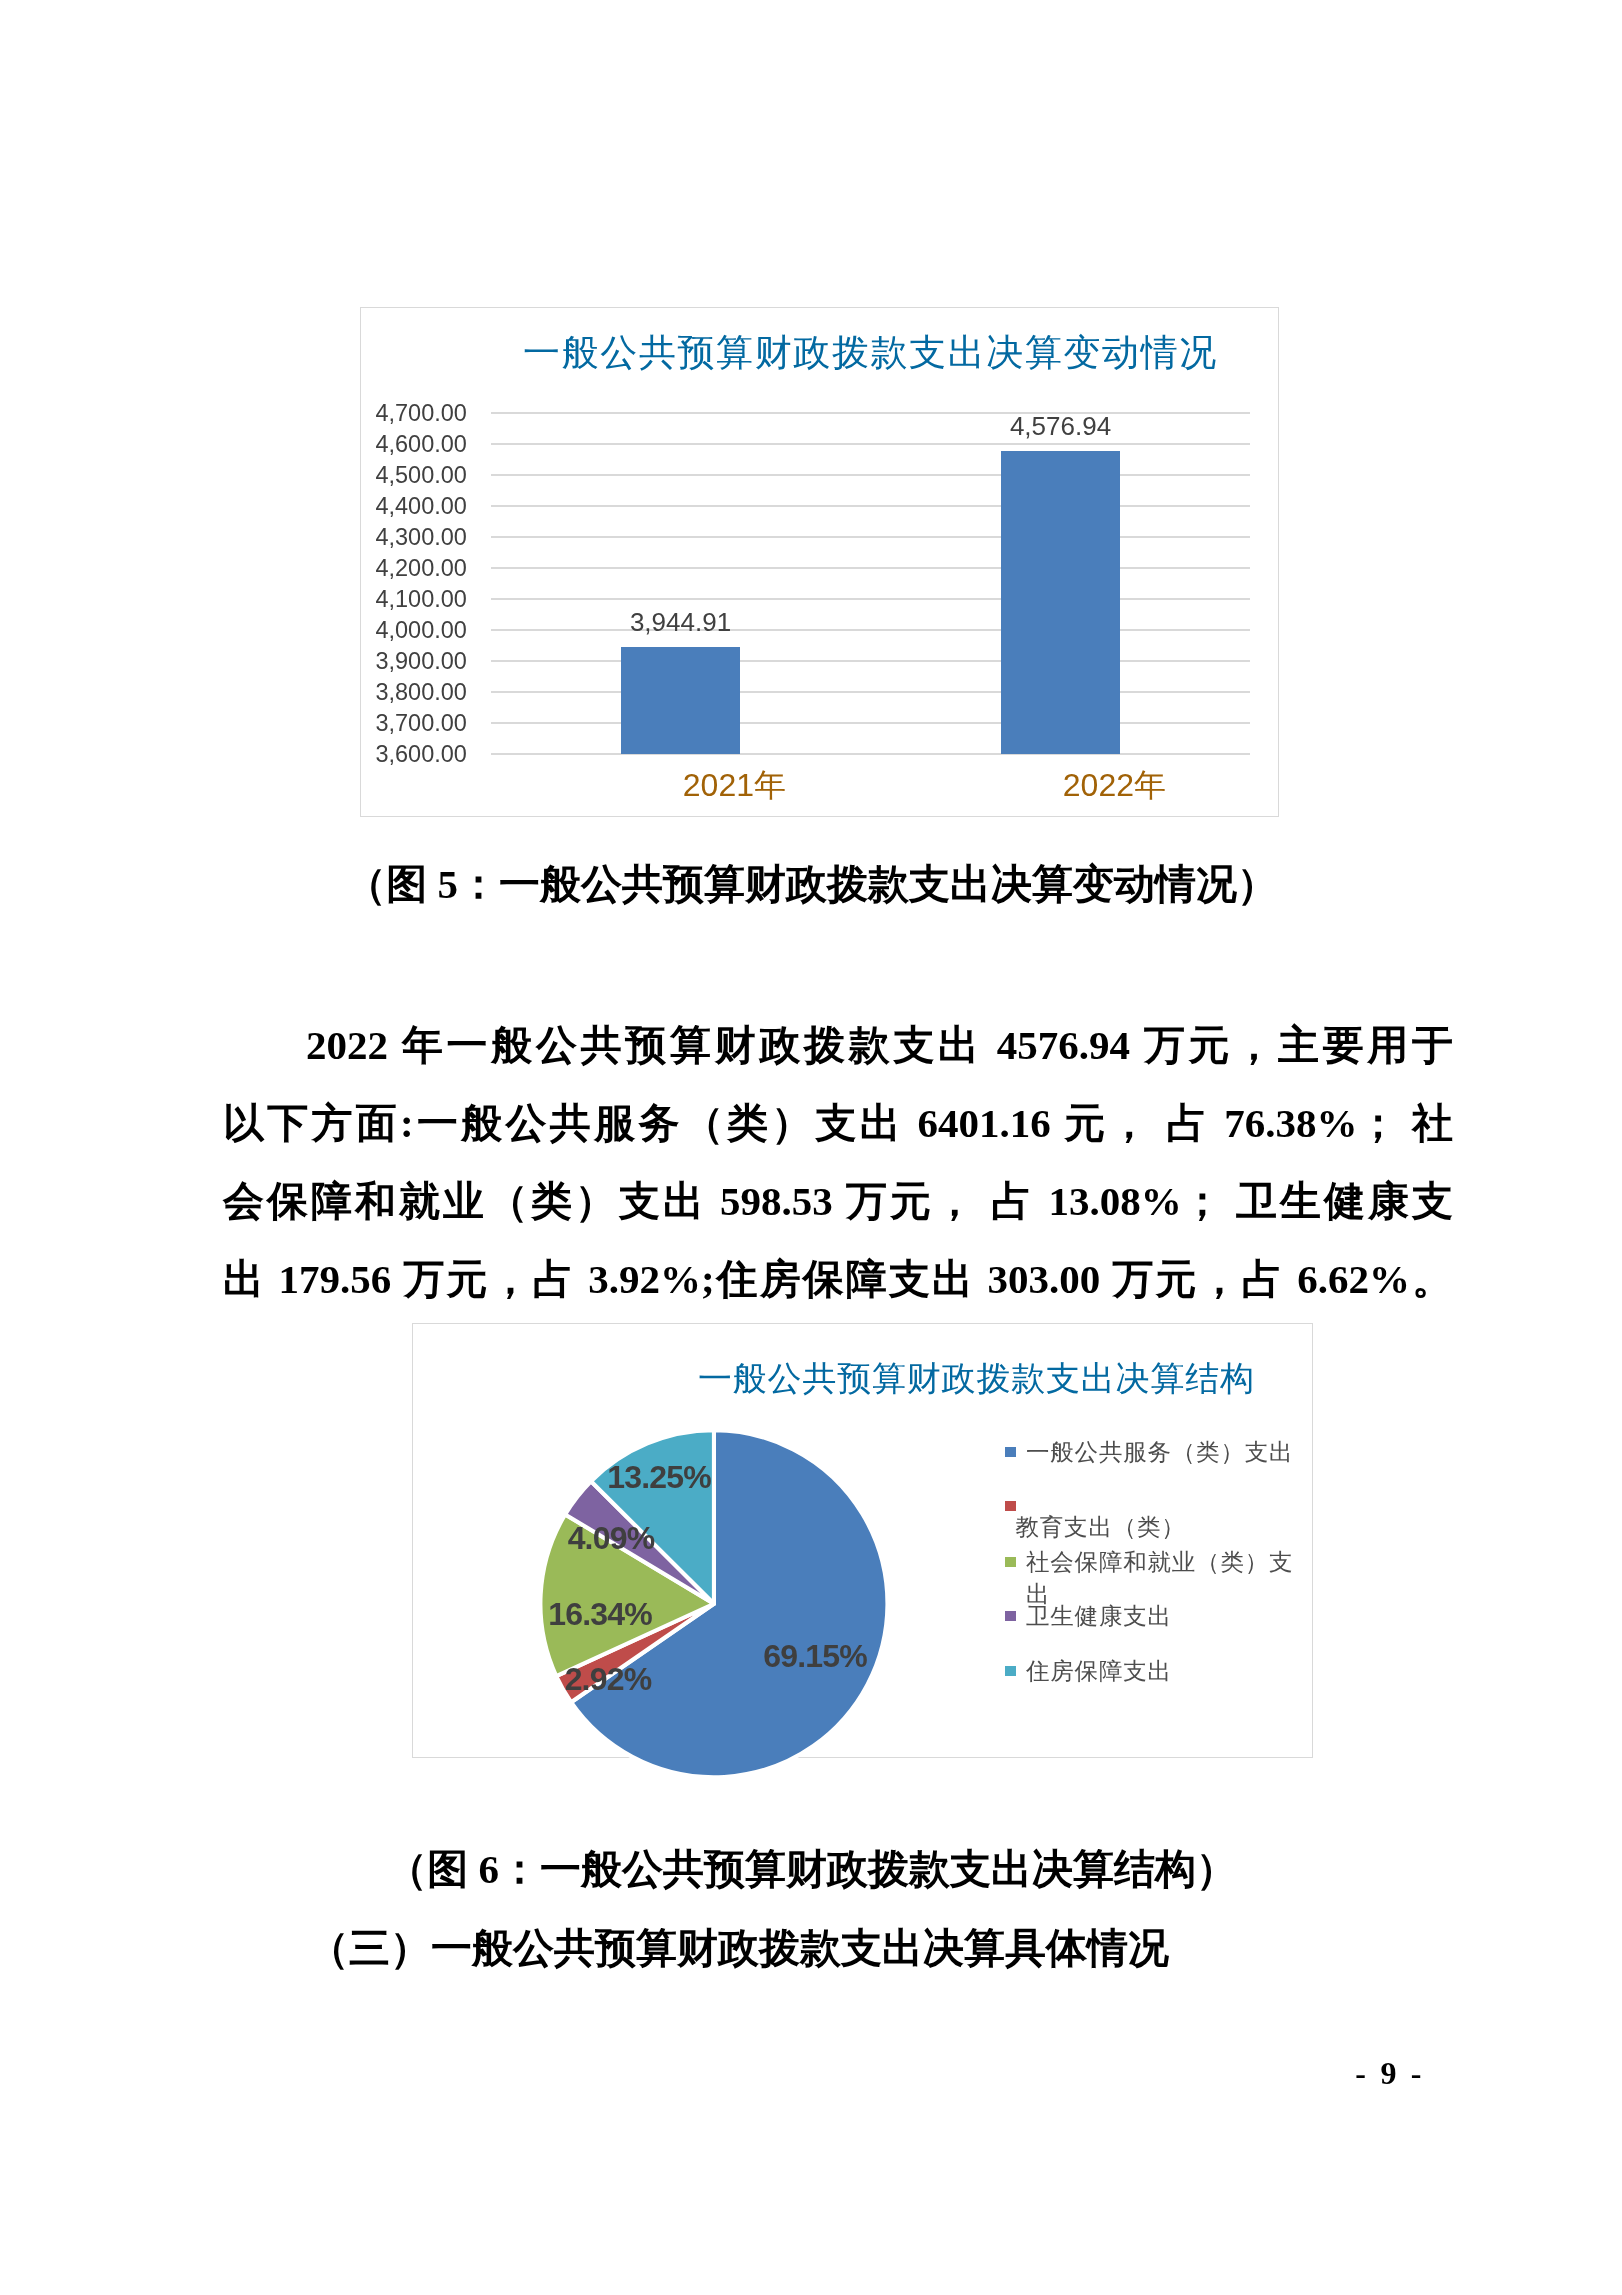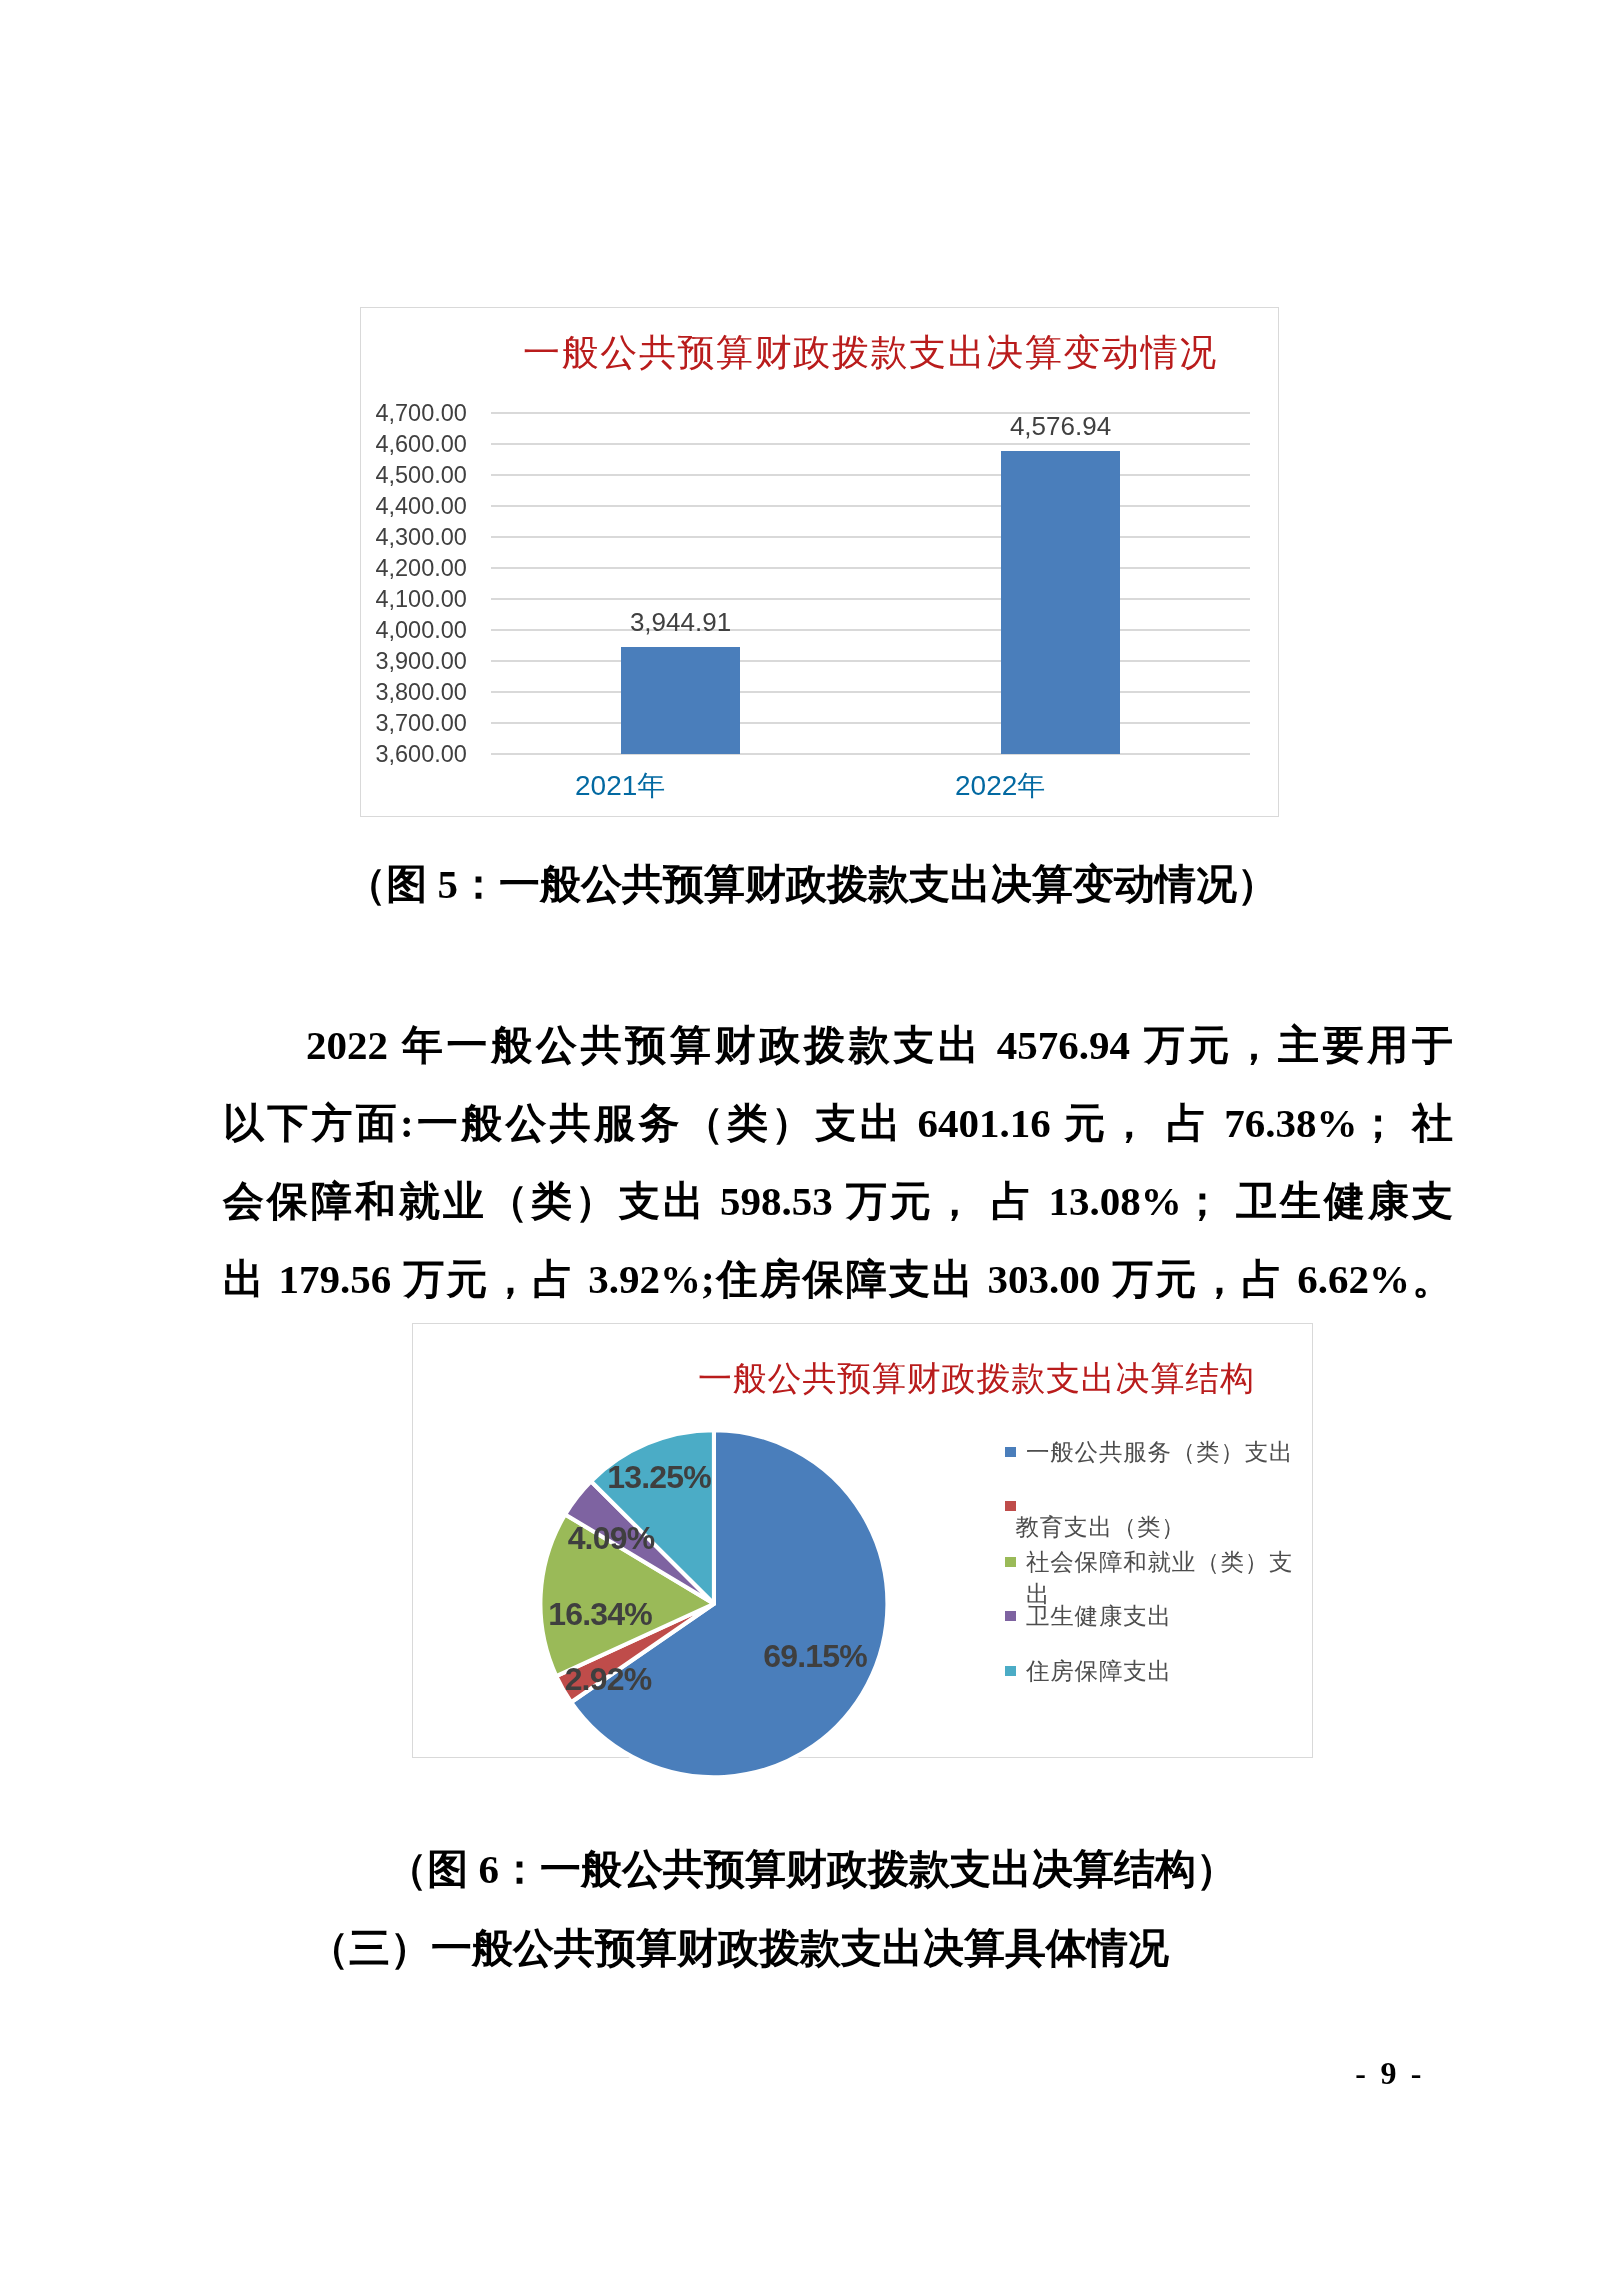--- a/index.html
+++ b/index.html
@@ -8,33 +8,33 @@
     font-family:"Liberation Serif","DejaVu Serif",serif;color:#000;
   }
   
   .chart-box{
     position:absolute;background:#ffffff;border:1.6px solid #d9d9d9;box-sizing:border-box;
     font-family:"Liberation Sans","DejaVu Sans",sans-serif;
   }
   #bar-box{left:360px;top:307px;width:919px;height:510px;}
   #pie-box{left:412px;top:1323px;width:901px;height:435px;}
   .chart-title{
-    position:absolute;color:#b91c1c;white-space:nowrap;font-weight:400;
+    position:absolute;color:#0369a1;white-space:nowrap;font-weight:400;
   }
   #bar-title{left:130px;width:759px;top:22px;font-size:37px;line-height:45px;text-align:center;letter-spacing:1.6px;}
   #pie-title{left:285px;top:32px;font-size:34px;line-height:45px;letter-spacing:0.8px;}
   
   .gridline{position:absolute;left:130px;width:759px;height:1.6px;background:#d9d9d9;}
   .ytick{position:absolute;left:4.9px;width:101px;height:26px;line-height:26px;text-align:right;
          font-size:23.5px;color:#404040;}
   .bar{position:absolute;width:119px;background:#4a7ebb;}
   .bar-value{position:absolute;width:211px;height:28px;line-height:28px;text-align:center;
              font-size:26px;color:#404040;}
-  .cat-label{position:absolute;top:463px;width:211px;height:29px;line-height:29px;text-align:left;
-             font-size:28px;color:#0369a1;}
+  .cat-label{position:absolute;top:463px;width:211px;height:29px;line-height:29px;text-align:right;
+             font-size:32px;color:#a16207;}
   
   #pie-svg{position:absolute;left:0;top:0;}
   .slice-label{position:absolute;transform:translate(-50%,-50%);font-size:32px;font-weight:700;
                color:#3f3f3f;white-space:nowrap;letter-spacing:-0.8px;}
   .legend-item{position:absolute;left:592px;display:flex;align-items:flex-start;}
   .legend-marker{width:10.5px;height:10.5px;margin-top:10.5px;flex:0 0 10.5px;}
   .legend-label{margin-left:10.5px;width:286px;font-size:23.5px;line-height:32px;color:#4d4d4d;
                 letter-spacing:0.8px;}
   
   .caption{position:absolute;left:0;width:1623px;text-align:center;font-size:41px;line-height:49px;

